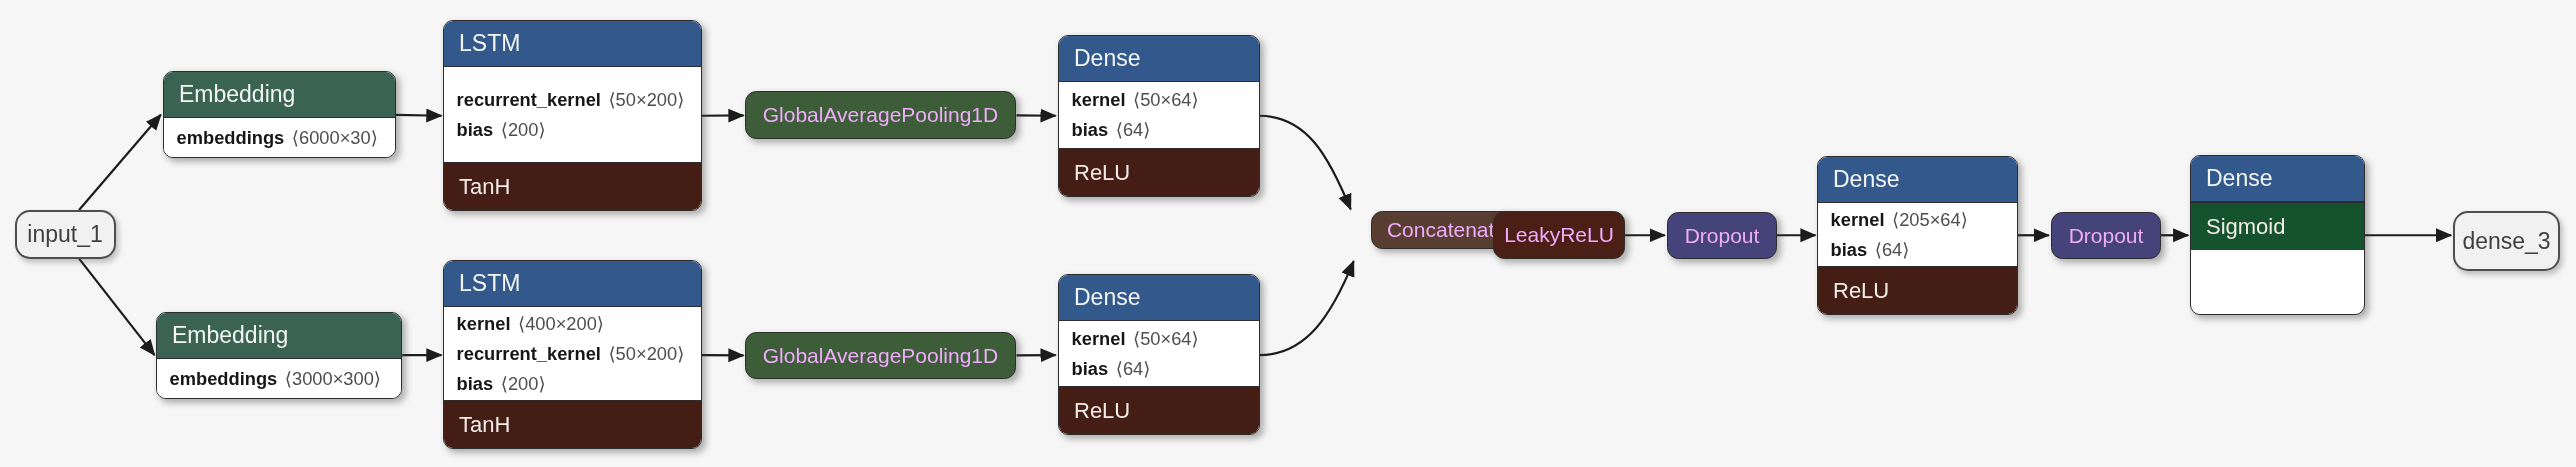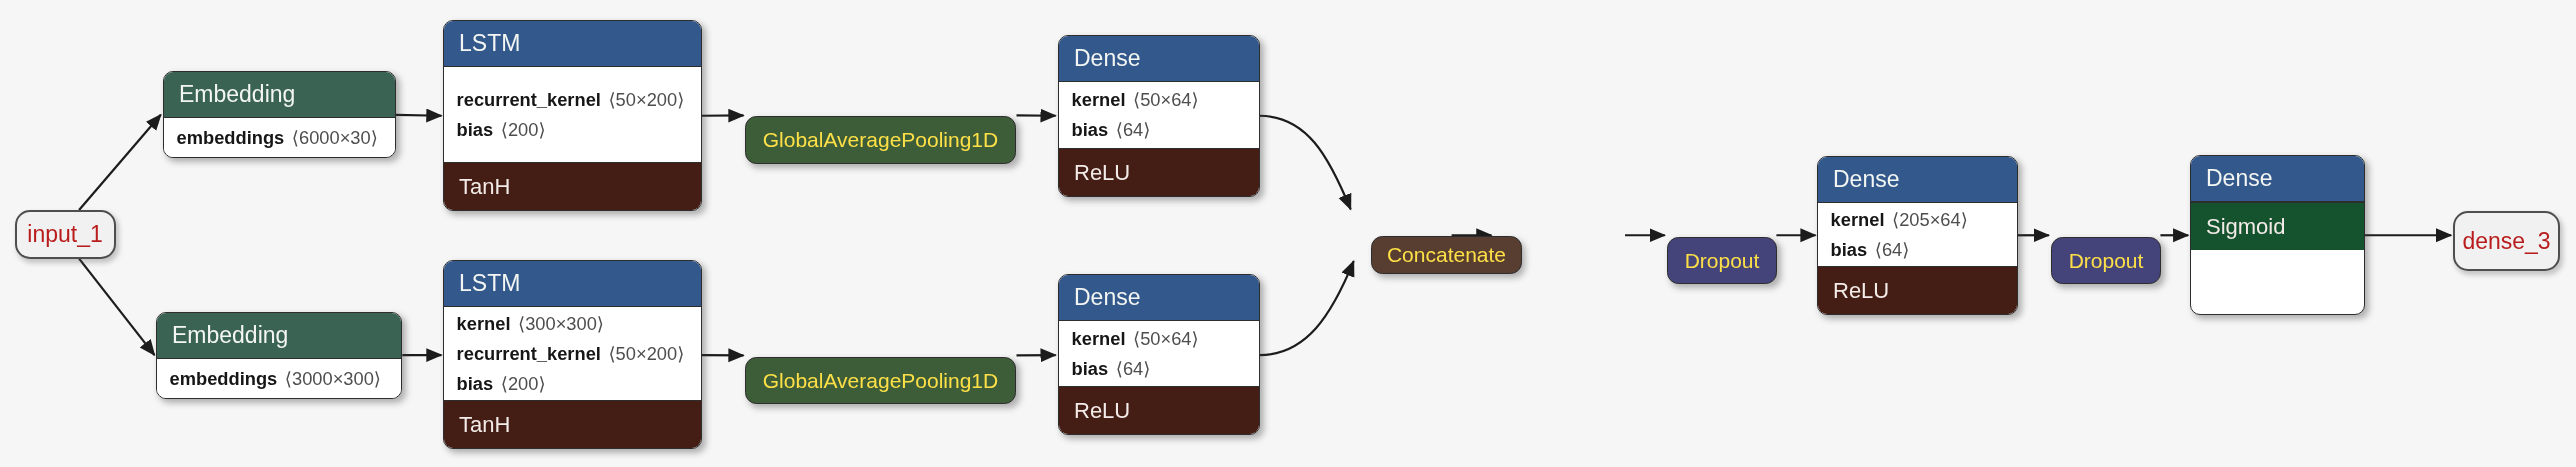--- a/index.html
+++ b/index.html
@@ -30,28 +30,27 @@
   .param-name{font-weight:bold;color:#161616;}
   .param-dims{color:#4e4e4e;margin-left:7.6px;}
   .layer-footer{
     height:47px;flex:0 0 auto;display:flex;align-items:center;
     padding:0 15px;color:#f2ebe8;font-size:22px;
     border-top:1.9px solid #2d2d2d;white-space:nowrap;
   }
   .pill{
     border:1.9px solid #2d2d2d;border-radius:11.4px;
     display:flex;align-items:center;justify-content:center;
-    color:#fde047;font-size:21px;white-space:nowrap;
+    color:#f0abfc;font-size:21px;white-space:nowrap;
     box-shadow:3.2px 3.8px 6.3px rgba(60,60,60,.38);
-    margin-top:25px;
   }
   .io-node{
     border:2.5px solid #4e4e4e;border-radius:15px;background:#f1f1f1;
     display:flex;align-items:center;justify-content:center;
-    font-size:23px;color:#b91c1c;white-space:nowrap;
+    font-size:23px;color:#404040;white-space:nowrap;
     box-shadow:2.5px 3.2px 5px rgba(80,80,80,.3);
   }
 </style>
 </head>
 <body>
 
 <div id="stage" style="background: rgb(246, 246, 246);">
     <svg width="2576" height="468" viewBox="0 0 4085 742" id="edge-layer">
       <defs>
         <marker id="arrowhead" markerUnits="userSpaceOnUse" markerWidth="30" markerHeight="24" refX="24" refY="11" orient="auto">
@@ -119,21 +118,21 @@
       </div>
       <div class="layer-body">
         <div class="param-row"><span class="param-name">embeddings</span><span class="param-dims">⟨3000×300⟩</span></div>
       </div>
     </div>
     <div class="node layer" style="left: 443px; top: 260px; width: 259px; height: 189px;">
       <div class="layer-header" style="background: rgb(51, 88, 140);">
         <span>LSTM</span>
       </div>
       <div class="layer-body">
-        <div class="param-row"><span class="param-name">kernel</span><span class="param-dims">⟨300×300⟩</span></div>
+        <div class="param-row"><span class="param-name">kernel</span><span class="param-dims">⟨400×200⟩</span></div>
         <div class="param-row"><span class="param-name">recurrent_kernel</span><span class="param-dims">⟨50×200⟩</span></div>
         <div class="param-row"><span class="param-name">bias</span><span class="param-dims">⟨200⟩</span></div>
       </div>
       <div class="layer-footer" style="background: rgb(68, 30, 21);">
         <span>TanH</span>
       </div>
     </div>
     <div class="node pill" style="background: rgb(61, 92, 56); left: 745px; top: 332px; width: 271px; height: 47px;">
       <span>GlobalAveragePooling1D</span>
     </div>
@@ -144,20 +143,23 @@
       <div class="layer-body">
         <div class="param-row"><span class="param-name">kernel</span><span class="param-dims">⟨50×64⟩</span></div>
         <div class="param-row"><span class="param-name">bias</span><span class="param-dims">⟨64⟩</span></div>
       </div>
       <div class="layer-footer" style="background: rgb(68, 30, 21);">
         <span>ReLU</span>
       </div>
     </div>
     <div class="node pill" style="background: rgb(87, 62, 48); left: 1371px; top: 211px; width: 151px; height: 38px;">
       <span>Concatenate</span>
+    </div>
+    <div class="node pill" style="background: rgb(74, 31, 22); left: 1493px; top: 211px; width: 132px; height: 48px;">
+      <span>LeakyReLU</span>
     </div>
     <div class="node pill" style="background: rgb(68, 67, 122); left: 1667px; top: 212px; width: 110px; height: 47px;">
       <span>Dropout</span>
     </div>
     <div class="node layer" style="left: 1817px; top: 156px; width: 201px; height: 159px;">
       <div class="layer-header" style="background: rgb(51, 88, 140);">
         <span>Dense</span>
       </div>
       <div class="layer-body">
         <div class="param-row"><span class="param-name">kernel</span><span class="param-dims">⟨205×64⟩</span></div>

